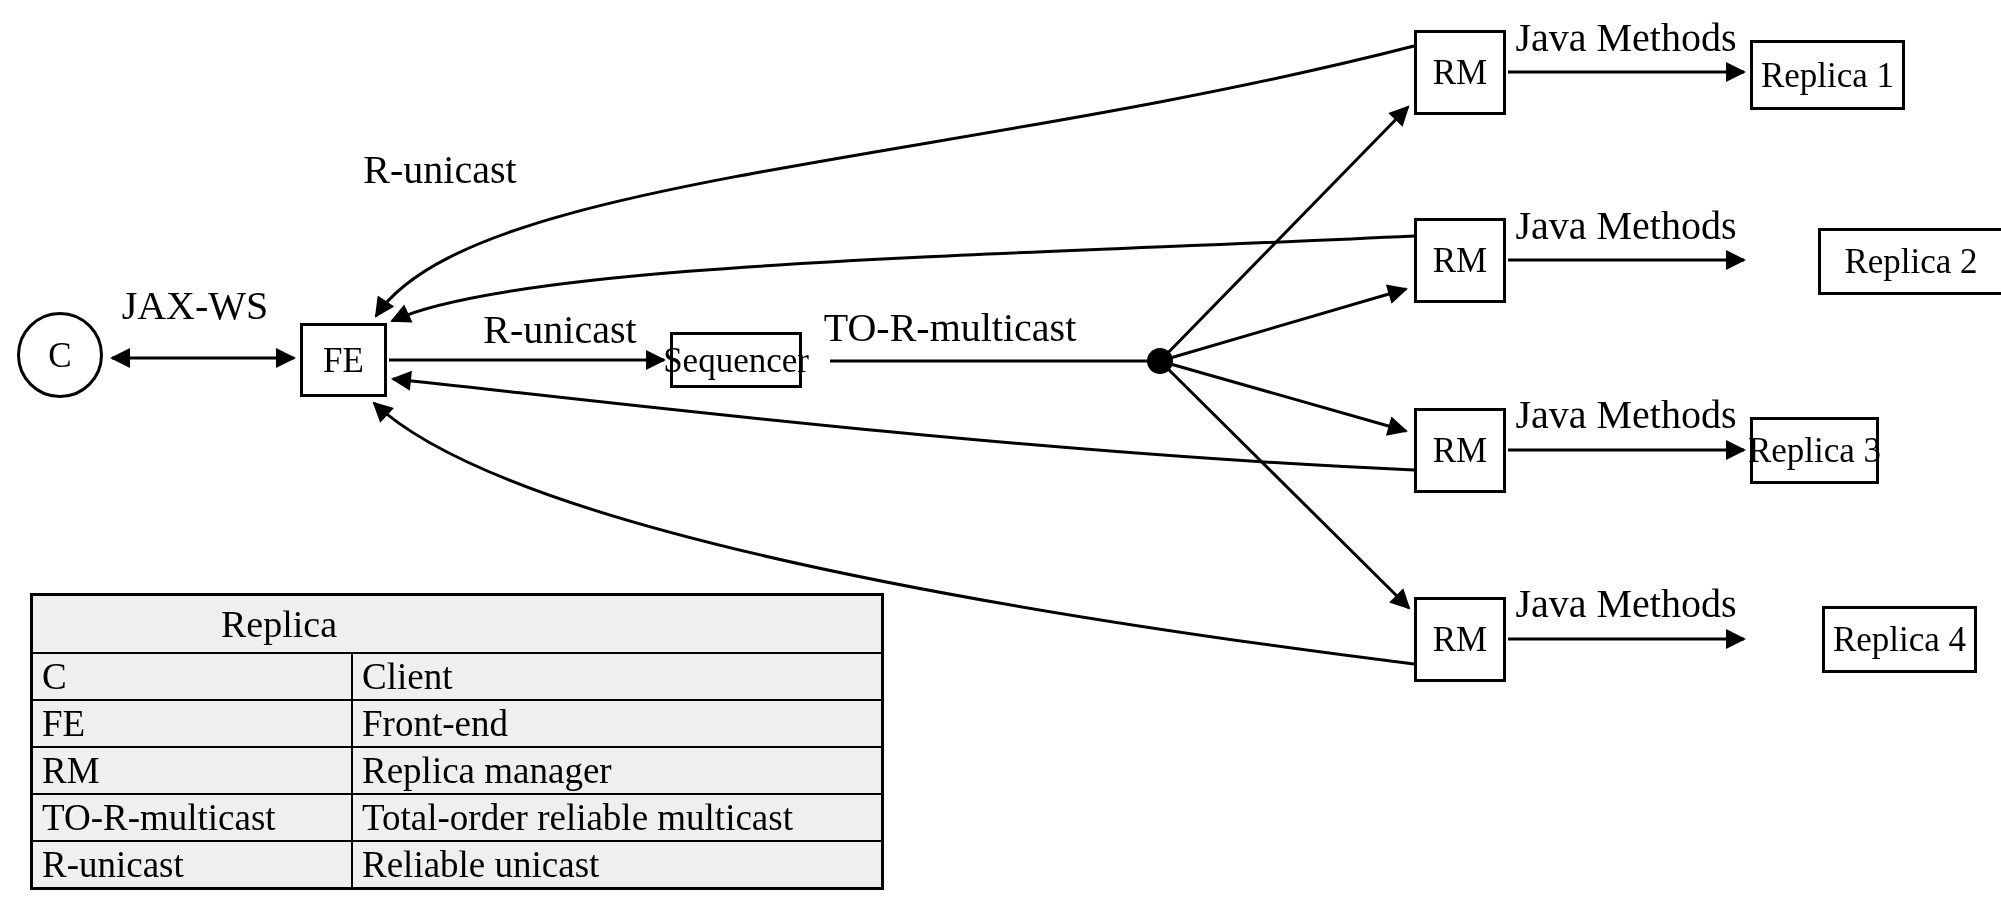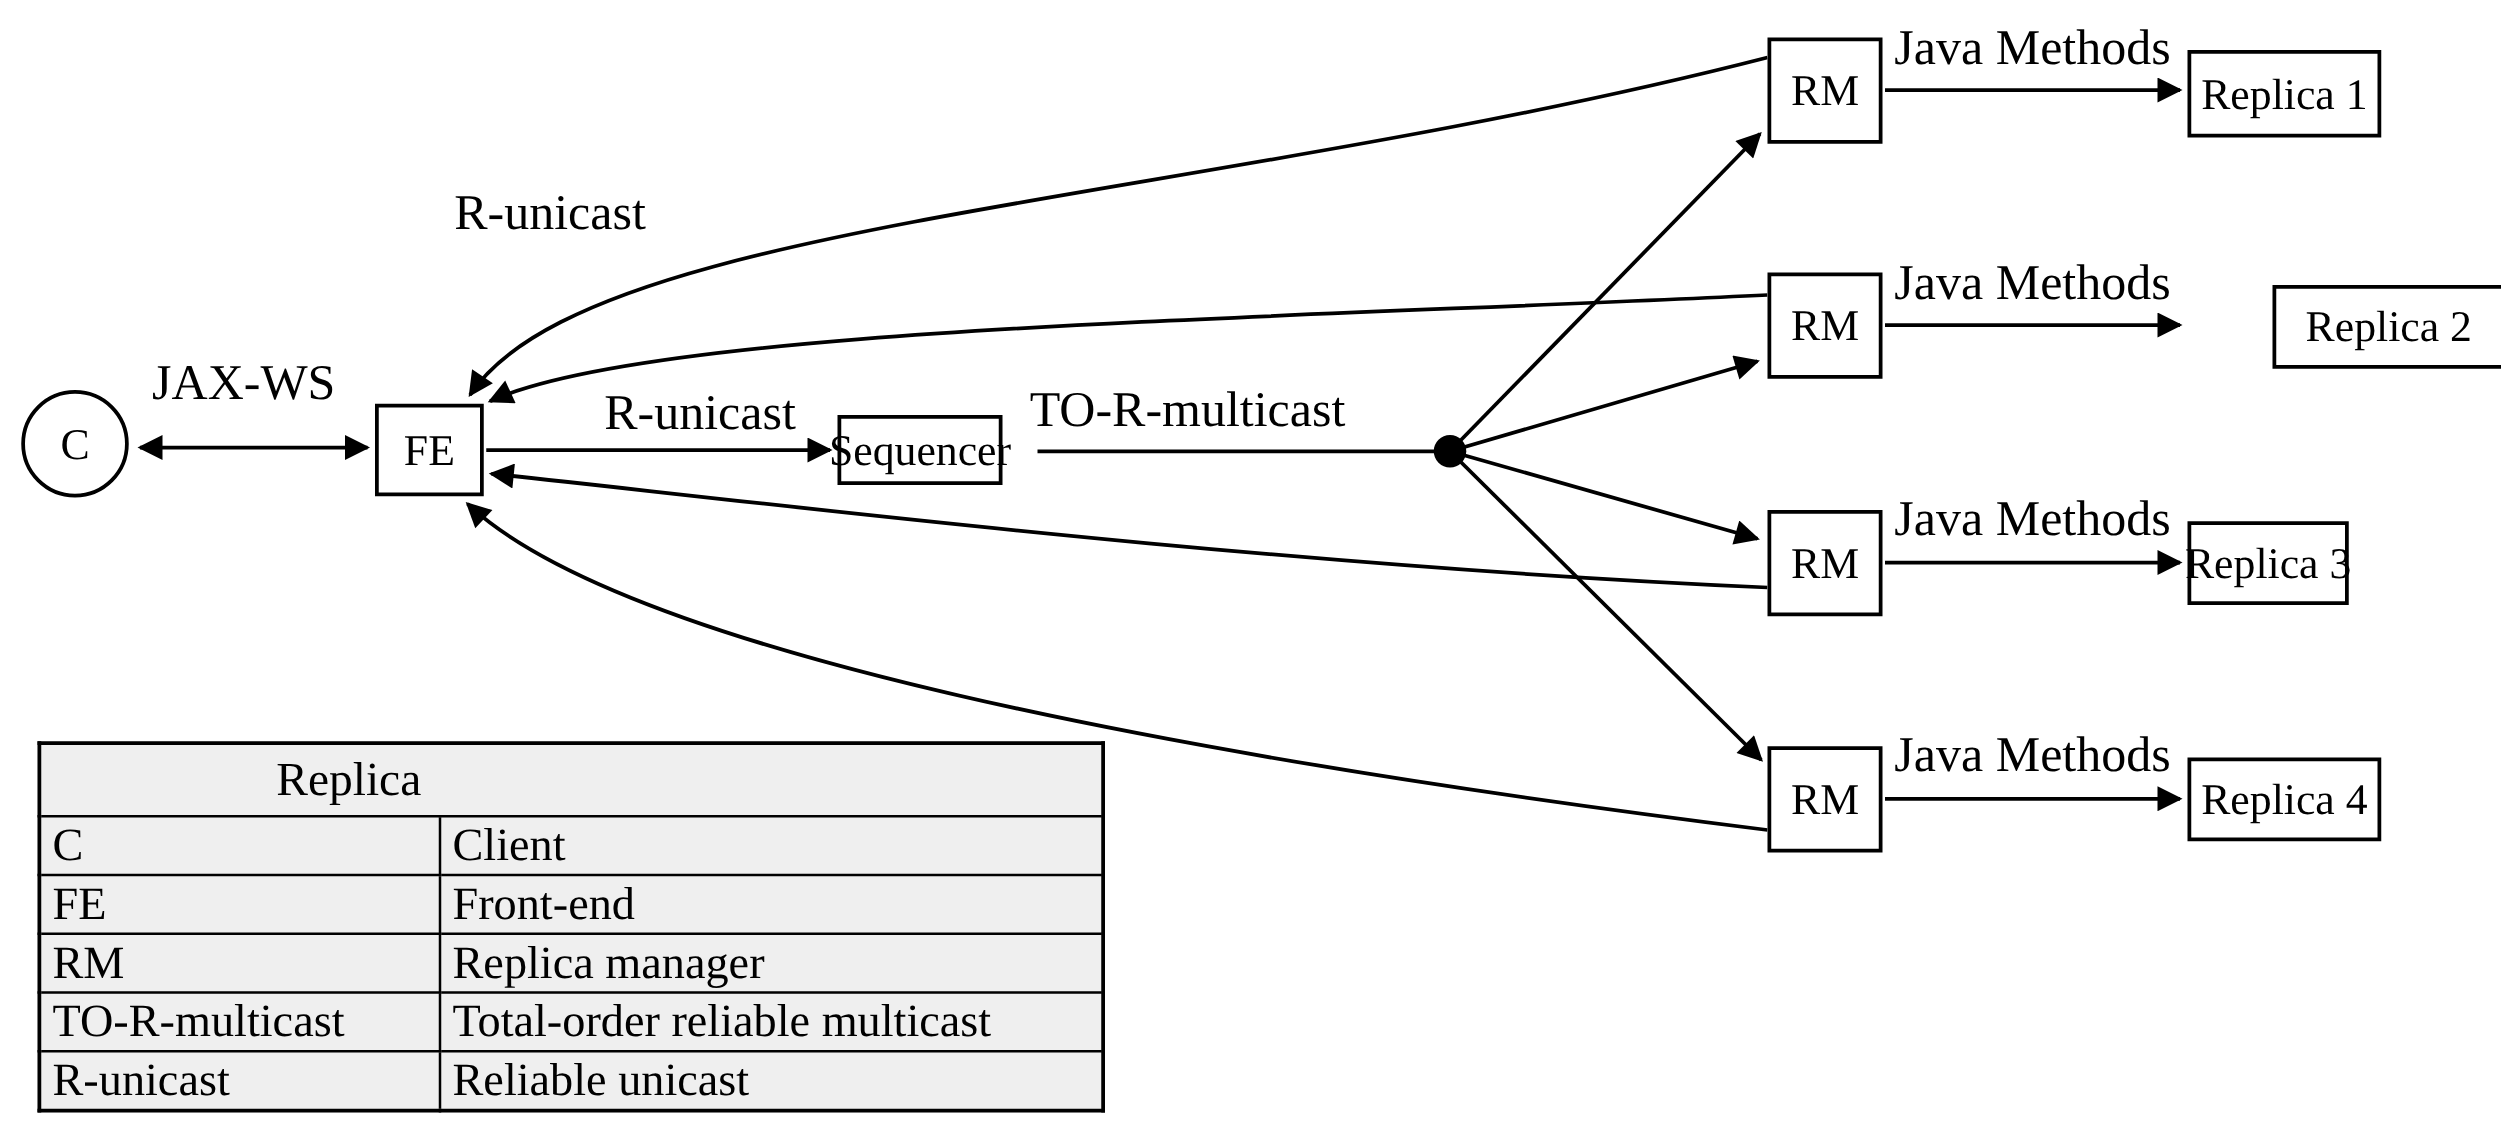--- a/index.html
+++ b/index.html
@@ -99,21 +99,21 @@
 
   <div class="node" style="left:1750px;top:40px;width:155px;height:70px;">
     <span>Replica 1</span>
   </div>
   <div class="node" style="left:1818px;top:228px;width:186px;height:67px;">
     <span>Replica 2</span>
   </div>
   <div class="node" style="left:1750px;top:417px;width:129px;height:67px;">
     <span>Replica 3</span>
   </div>
-  <div class="node" style="left:1750px;top:606px;width:155px;height:67px;">
+  <div class="node" style="left:1822px;top:606px;width:155px;height:67px;">
     <span>Replica 4</span>
   </div>
 
   <div class="elabel" style="left:195px;top:306px;">JAX-WS</div>
   <div class="elabel" style="left:440px;top:170px;">R-unicast</div>
   <div class="elabel" style="left:560px;top:330px;">R-unicast</div>
   <div class="elabel" style="left:950px;top:328px;">TO-R-multicast</div>
   <div class="elabel" style="left:1626px;top:38px;">Java Methods</div>
   <div class="elabel" style="left:1626px;top:226px;">Java Methods</div>
   <div class="elabel" style="left:1626px;top:415px;">Java Methods</div>

